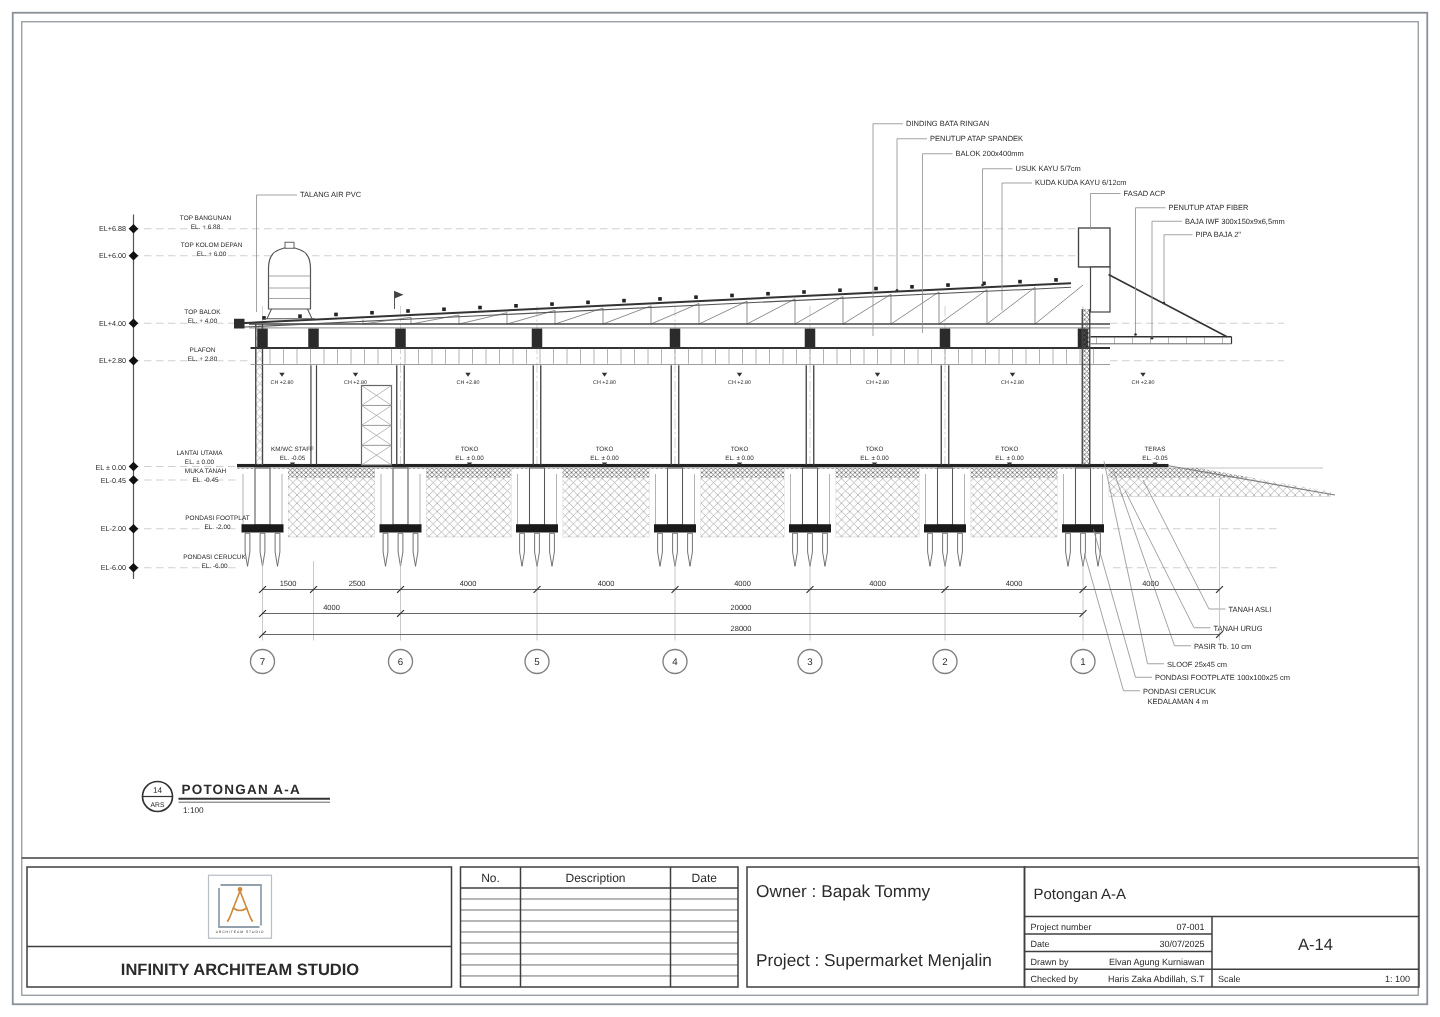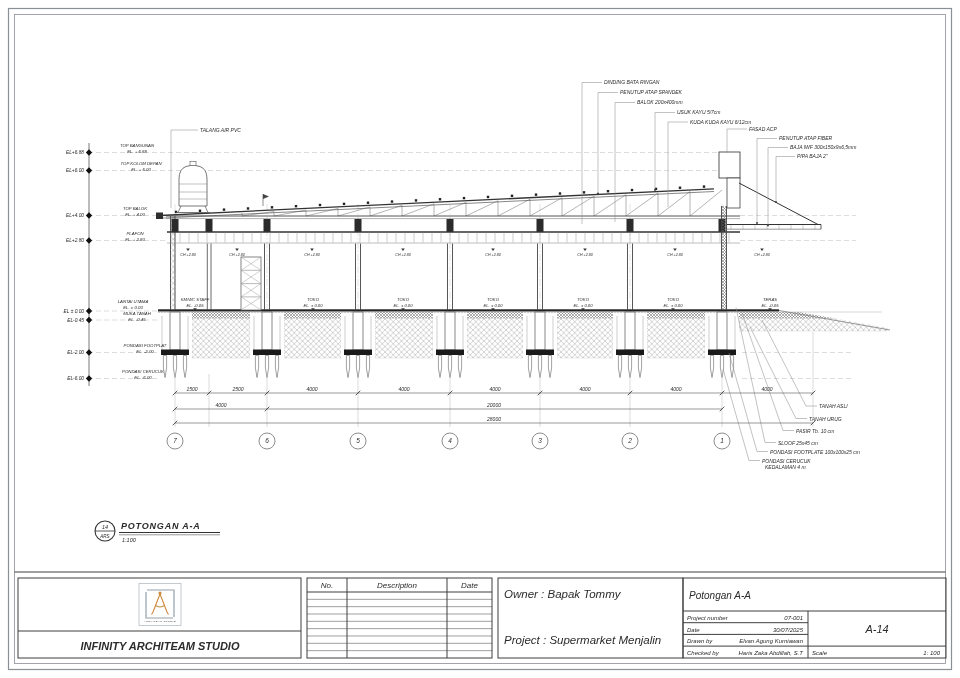--- a/index.html
+++ b/index.html
@@ -1,16 +1,16 @@
 <!DOCTYPE html>
 <html><head>
 <meta charset="utf-8">
 <style>
   html,body{margin:0;padding:0;background:#fff;}
-  .page{width:960px;height:678px;position:relative;background:#fff;overflow:hidden;font-style:italic;}
+  .page{width:960px;height:678px;position:relative;background:#fff;overflow:hidden;}
   svg{display:block;}
   text{font-family:"Liberation Sans", sans-serif;fill:#2b2b2b;}
   .t-axis{font-size:4.8px;text-anchor:end;}
   .t-lvl{font-size:4.3px;text-anchor:middle;}
   .t-call{font-size:5px;}
   .t-dim{font-size:5px;text-anchor:middle;}
   .t-ttl{font-size:9px;letter-spacing:0.8px;font-weight:bold;}
   .ldr{stroke:#8f8f8f;stroke-width:0.55;fill:none;}
   .dash{stroke:#cfcfcf;stroke-width:0.7;stroke-dasharray:5 3;}
   .tbl{stroke:#3f3f3f;stroke-width:1;fill:none;}

